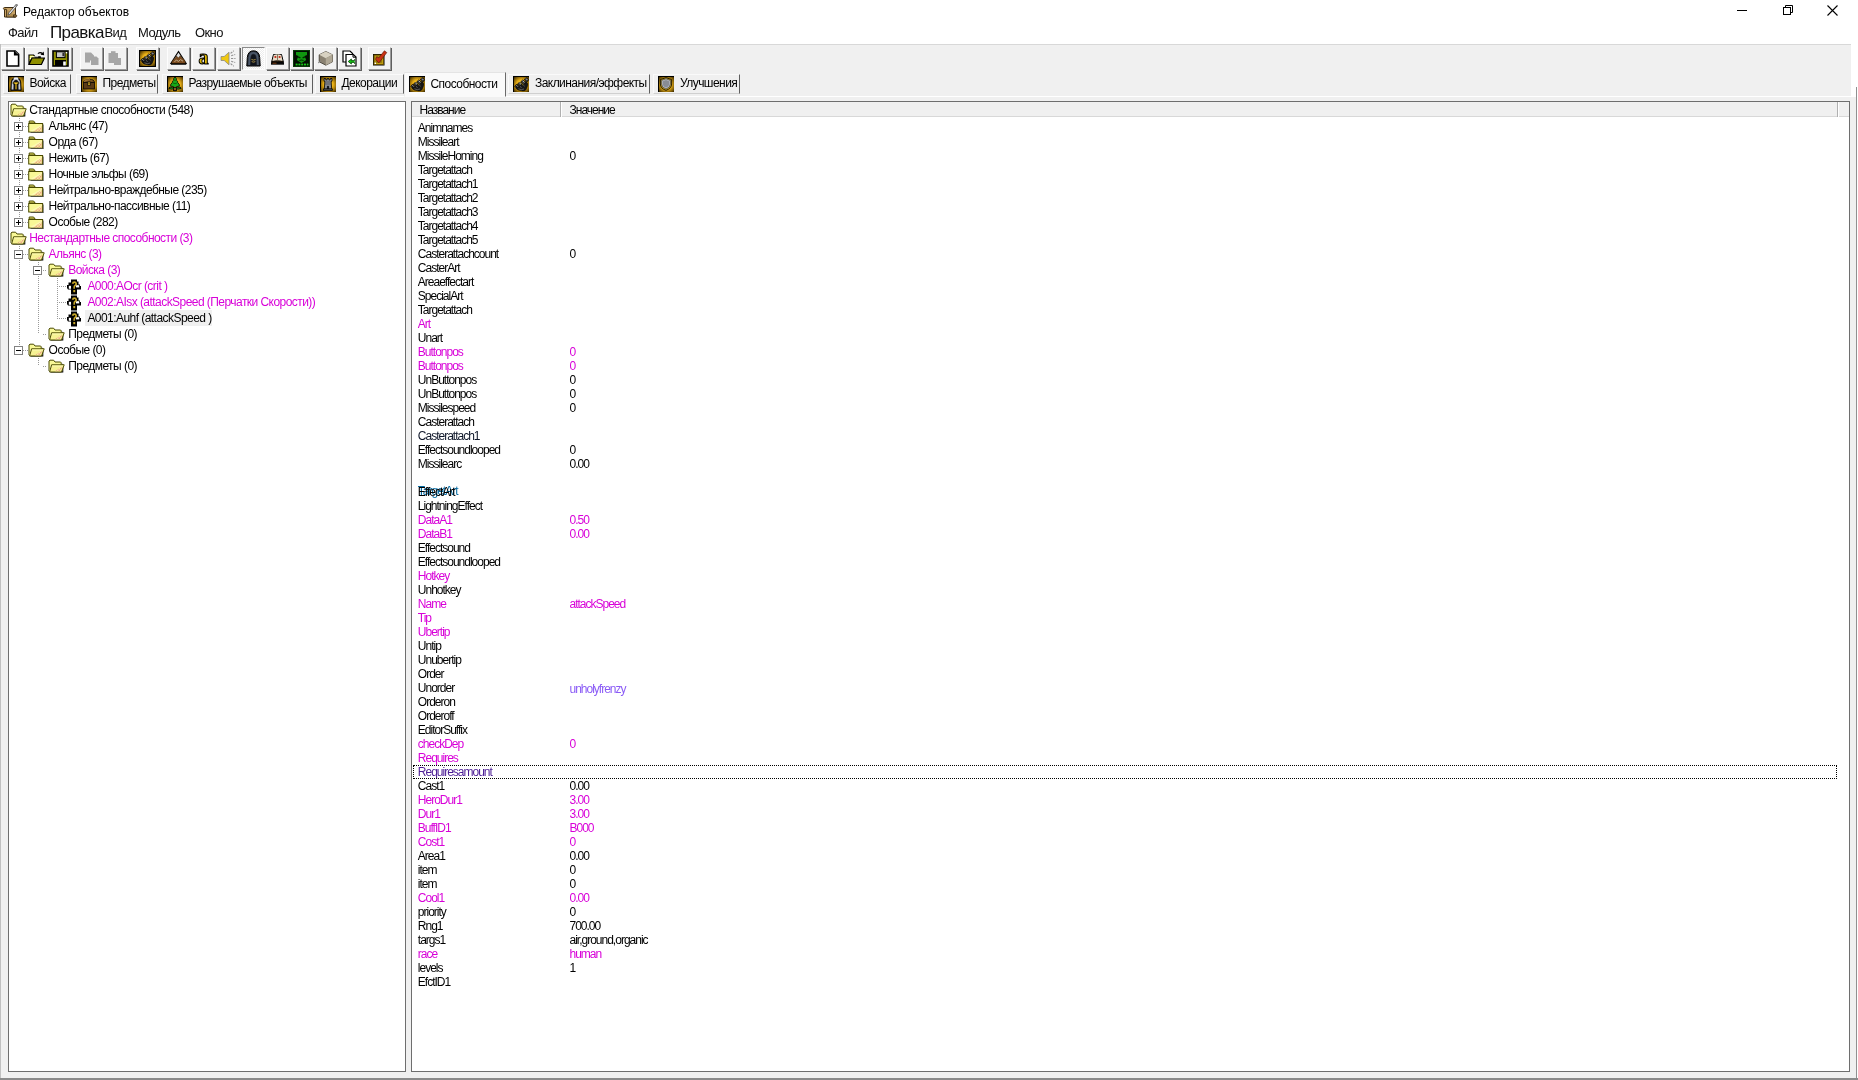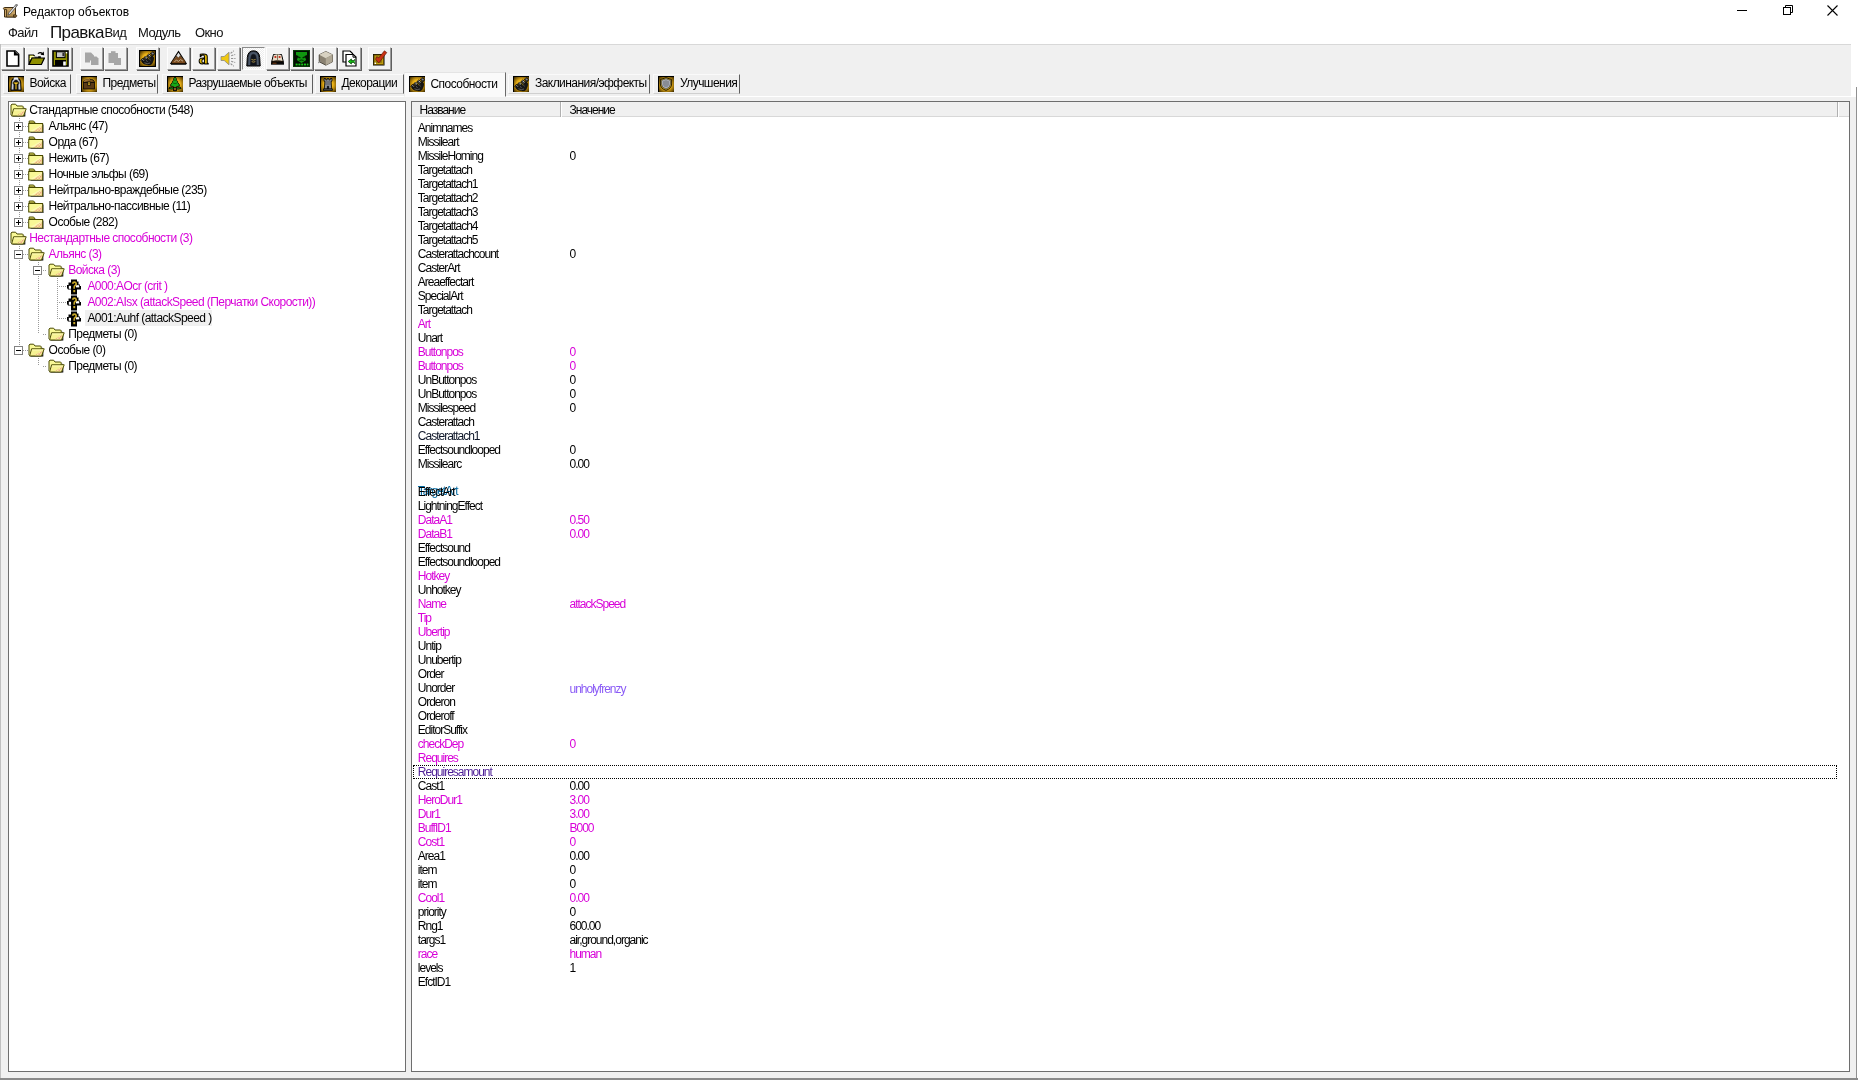--- a/index.html
+++ b/index.html
@@ -752,20 +752,20 @@
 <div class="abs tbl" style="left:569.5px;top:849px;color:#000">0.00</div>
 <div class="abs tbl" style="left:417.8px;top:863px;color:#000">item</div>
 <div class="abs tbl" style="left:569.5px;top:863px;color:#000">0</div>
 <div class="abs tbl" style="left:417.8px;top:877px;color:#000">item</div>
 <div class="abs tbl" style="left:569.5px;top:877px;color:#000">0</div>
 <div class="abs tbl" style="left:417.8px;top:891px;color:#d800d8">Cool1</div>
 <div class="abs tbl" style="left:569.5px;top:891px;color:#d800d8">0.00</div>
 <div class="abs tbl" style="left:417.8px;top:905px;color:#000">priority</div>
 <div class="abs tbl" style="left:569.5px;top:905px;color:#000">0</div>
 <div class="abs tbl" style="left:417.8px;top:919px;color:#000">Rng1</div>
-<div class="abs tbl" style="left:569.5px;top:919px;color:#000">600.00</div>
+<div class="abs tbl" style="left:569.5px;top:919px;color:#000">700.00</div>
 <div class="abs tbl" style="left:417.8px;top:933px;color:#000">targs1</div>
 <div class="abs tbl" style="left:569.5px;top:933px;color:#000">air,ground,organic</div>
 <div class="abs tbl" style="left:417.8px;top:947px;color:#d800d8">race</div>
 <div class="abs tbl" style="left:569.5px;top:947px;color:#d800d8">human</div>
 <div class="abs tbl" style="left:417.8px;top:961px;color:#000">levels</div>
 <div class="abs tbl" style="left:569.5px;top:961px;color:#000">1</div>
 <div class="abs tbl" style="left:417.8px;top:975px;color:#000">EfctID1</div>
 </div>
 </body></html>

